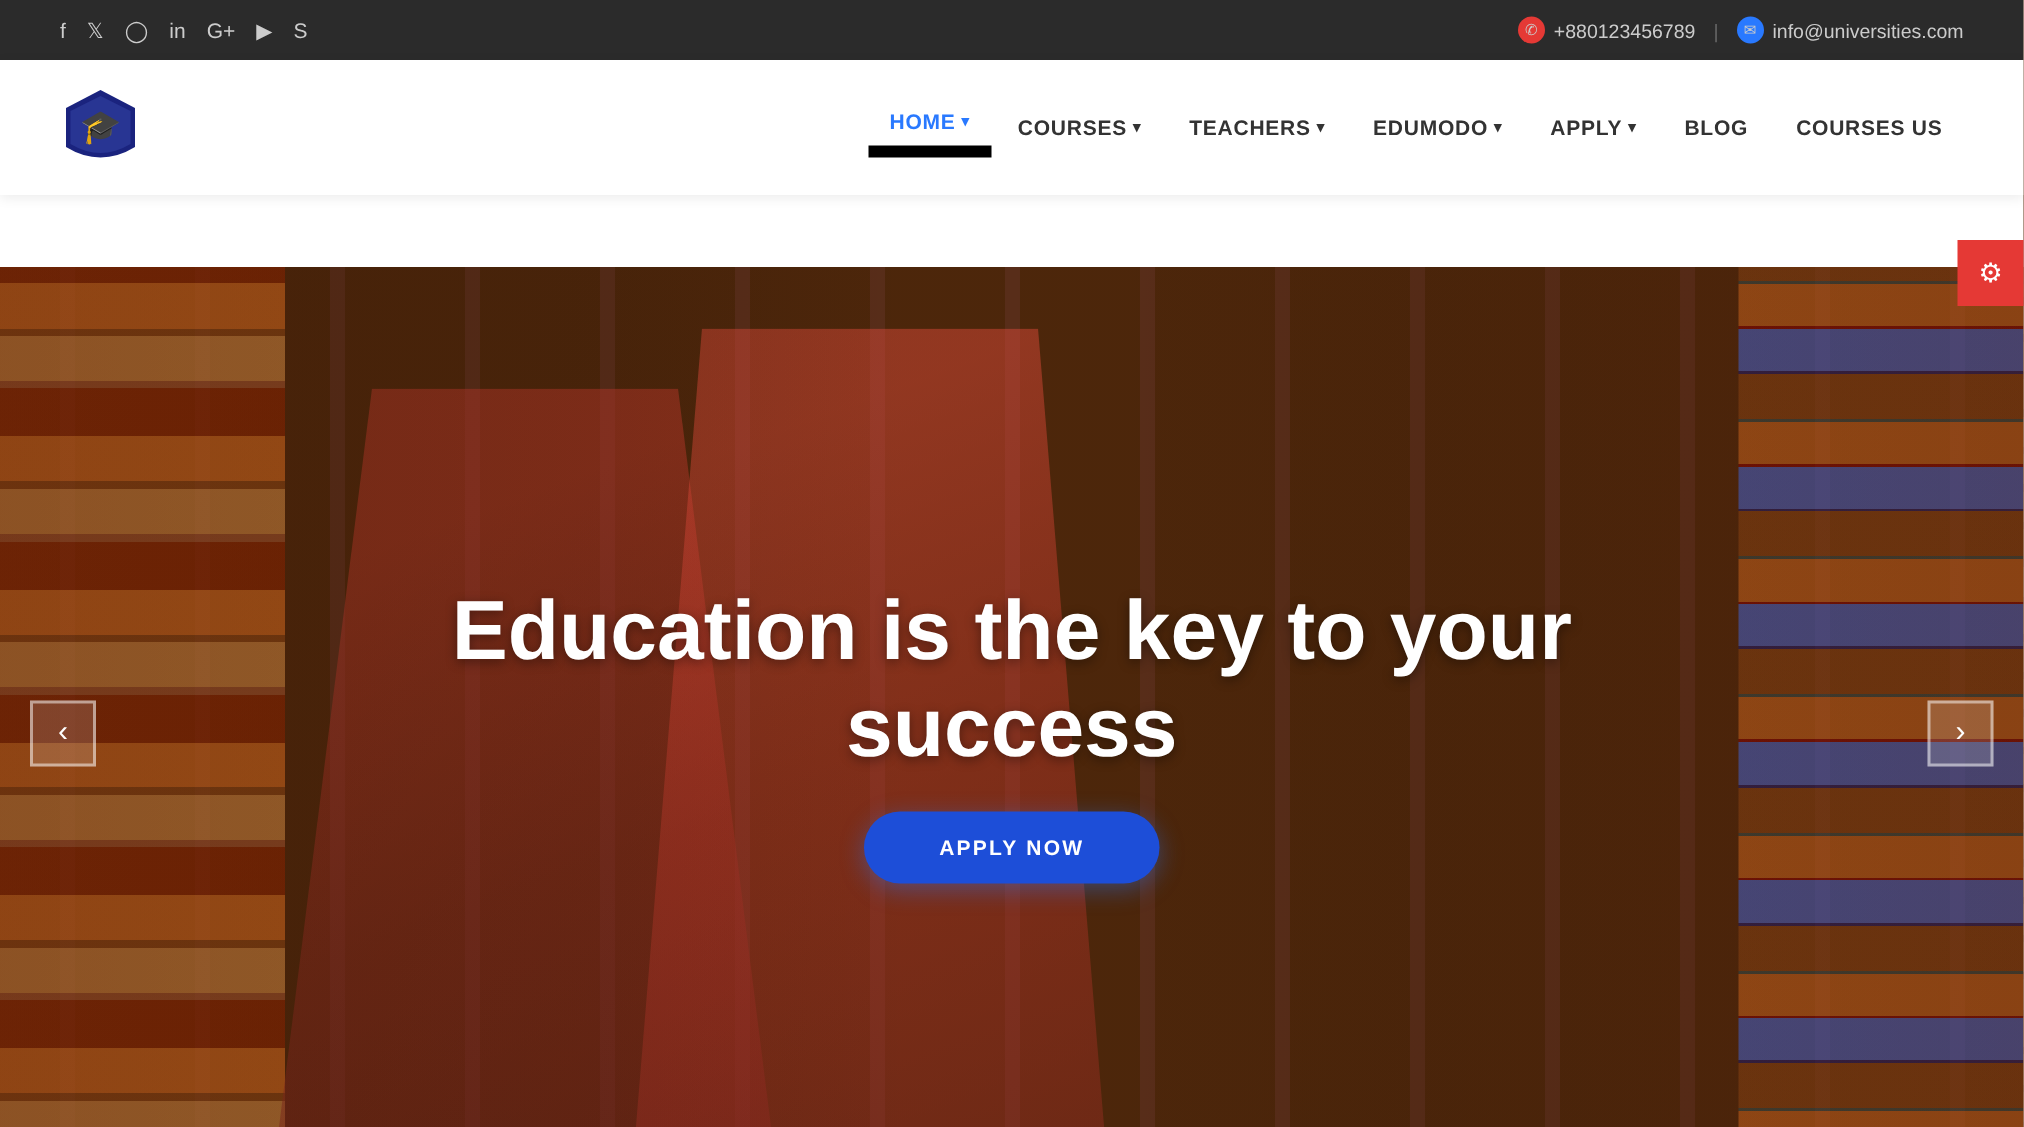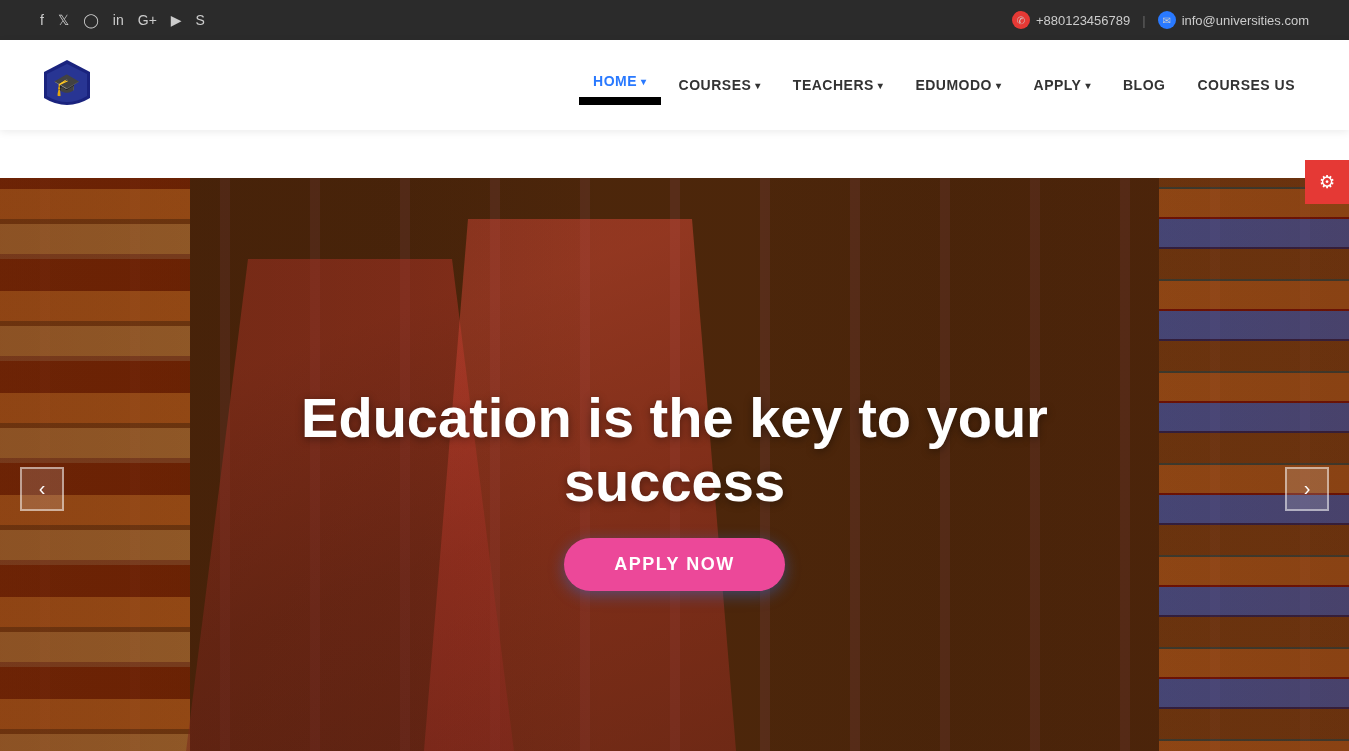--- a/index.html
+++ b/index.html
@@ -181,26 +181,26 @@
     }
     .hero-subtitle {
       font-size: 15px;
       line-height: 1.6;
       max-width: 620px;
       color: rgba(255,255,255,0.9);
       margin-bottom: 40px;
       font-weight: 400;
     }
     .apply-btn {
-      background: #ec4899;
+      background: #1d4ed8;
       color: #fff;
       border: none;
       padding: 16px 50px;
       border-radius: 30px;
-      font-size: 18px;
+      font-size: 14px;
       font-weight: 700;
       letter-spacing: 1.5px;
       cursor: pointer;
       text-transform: uppercase;
       box-shadow: 0 4px 16px rgba(41,121,255,0.4);
     }
 
     
     .slider-arrow {
       position: absolute;

